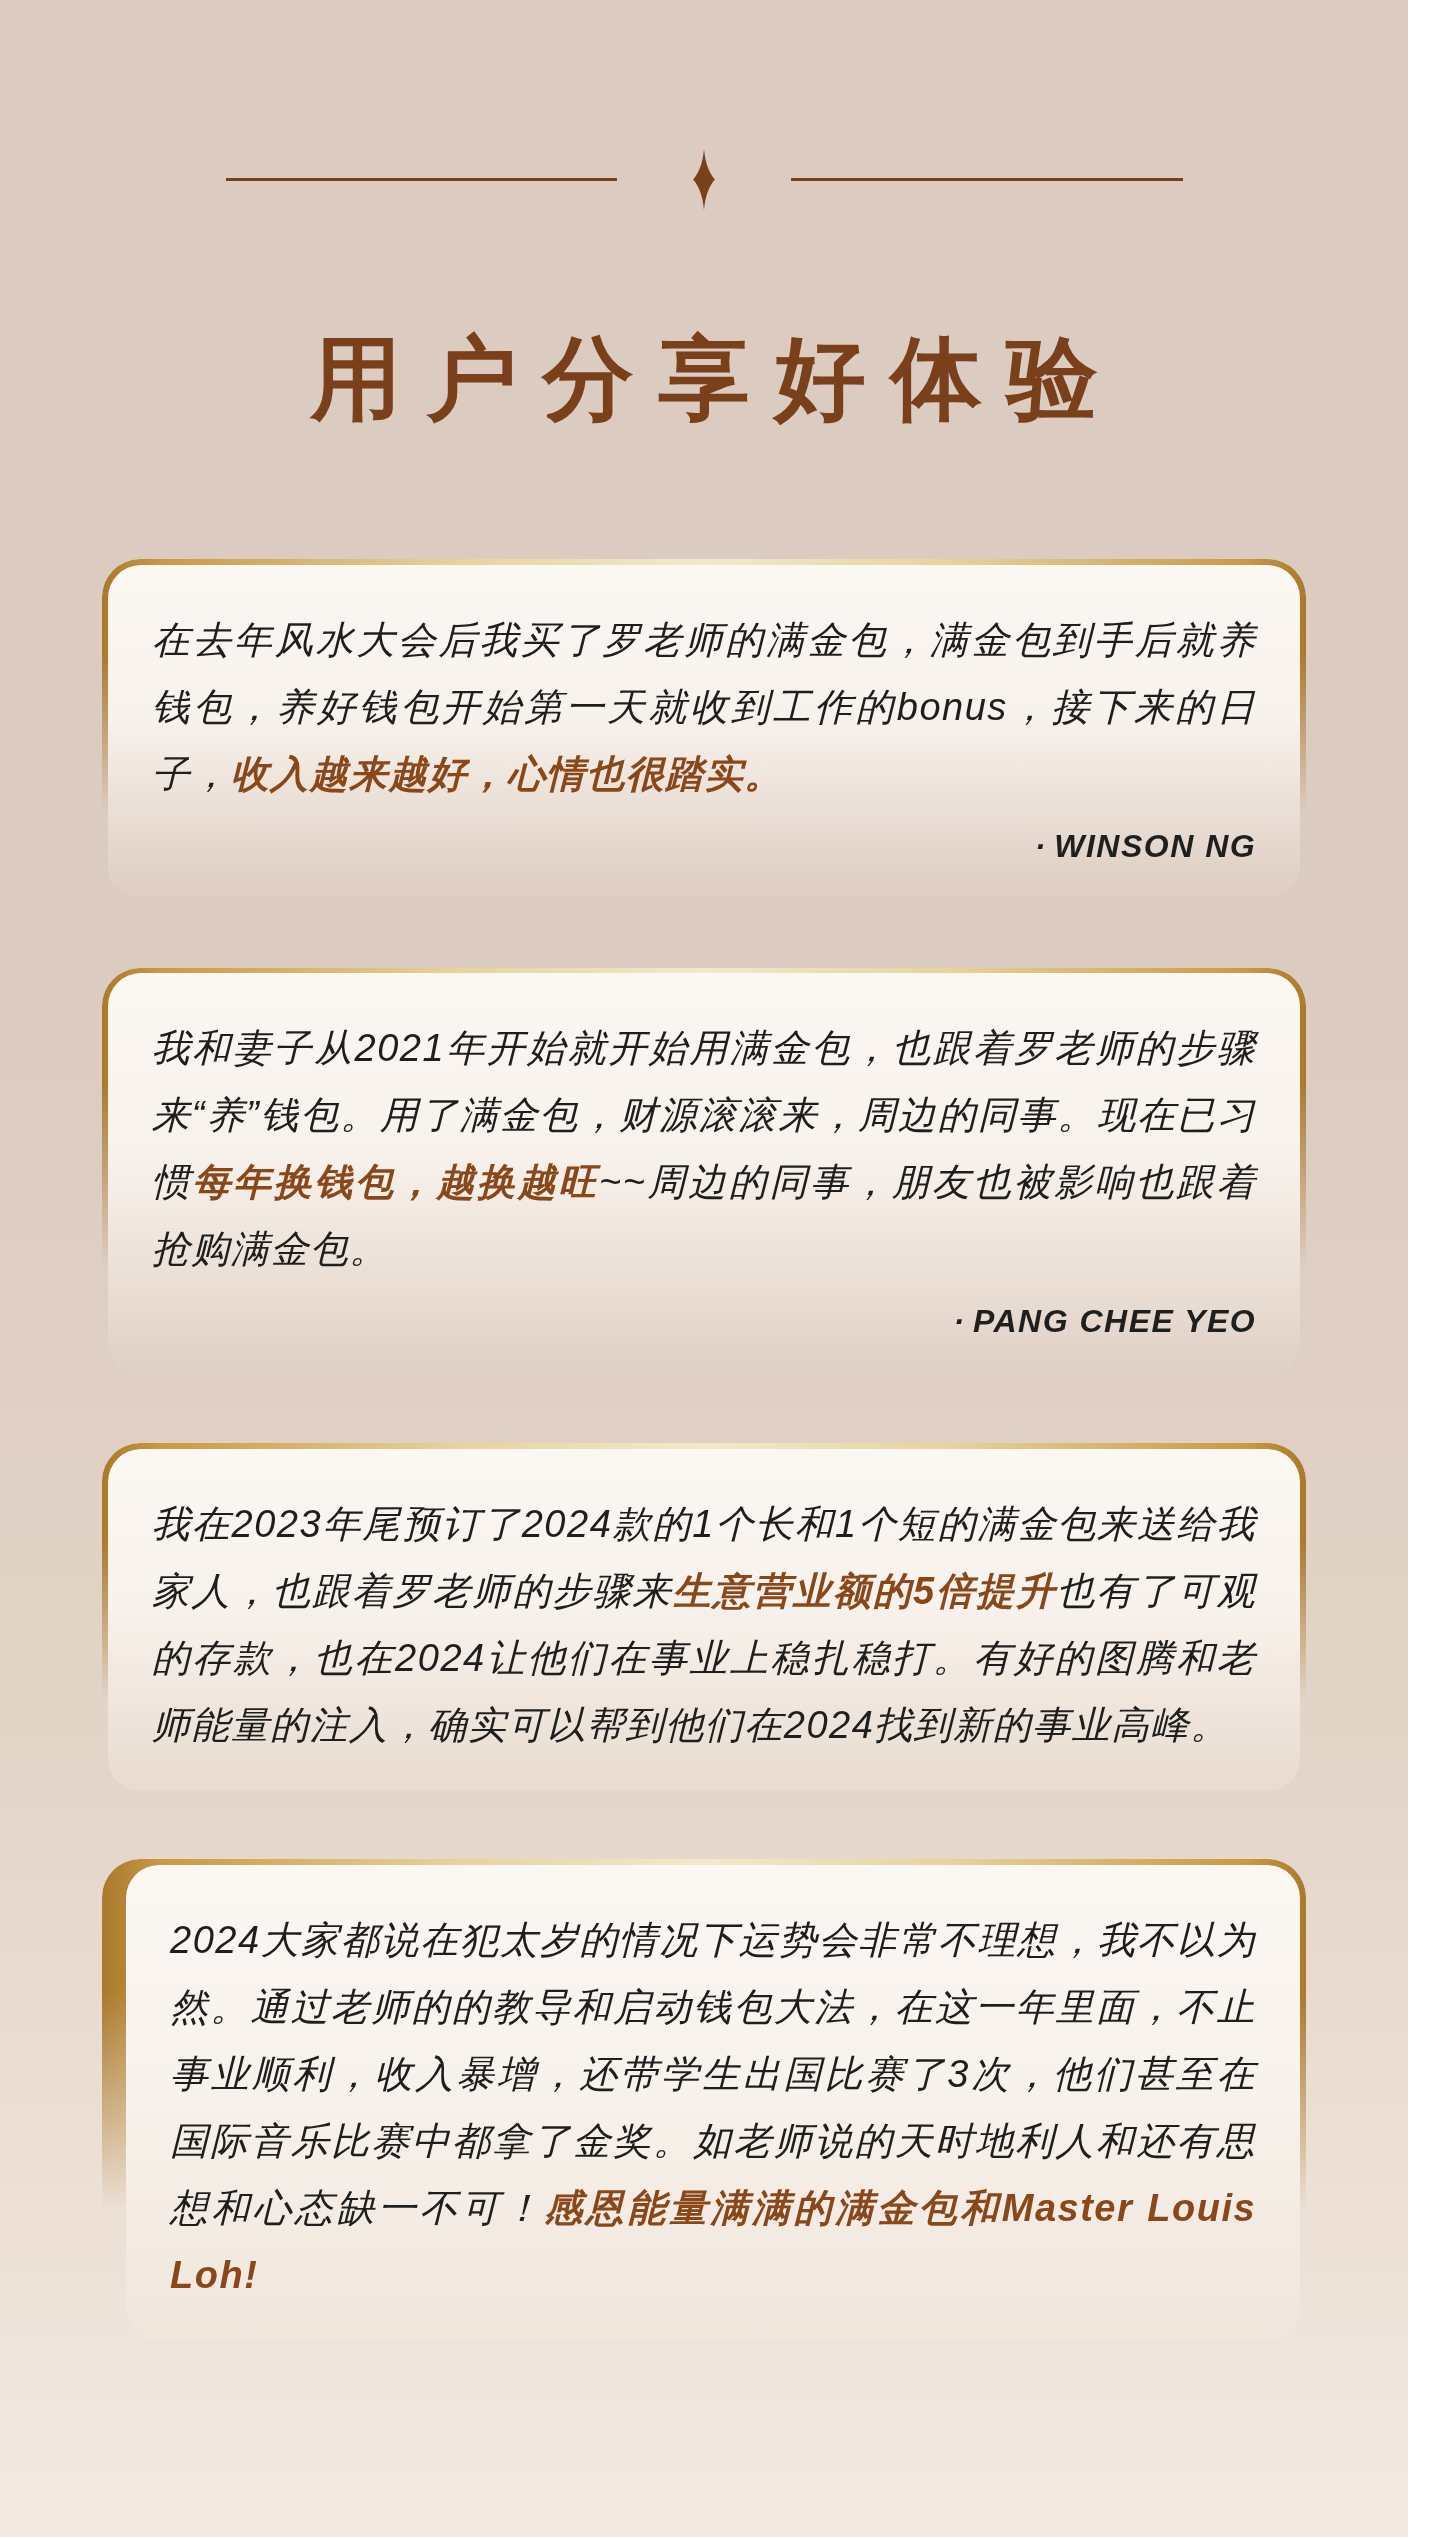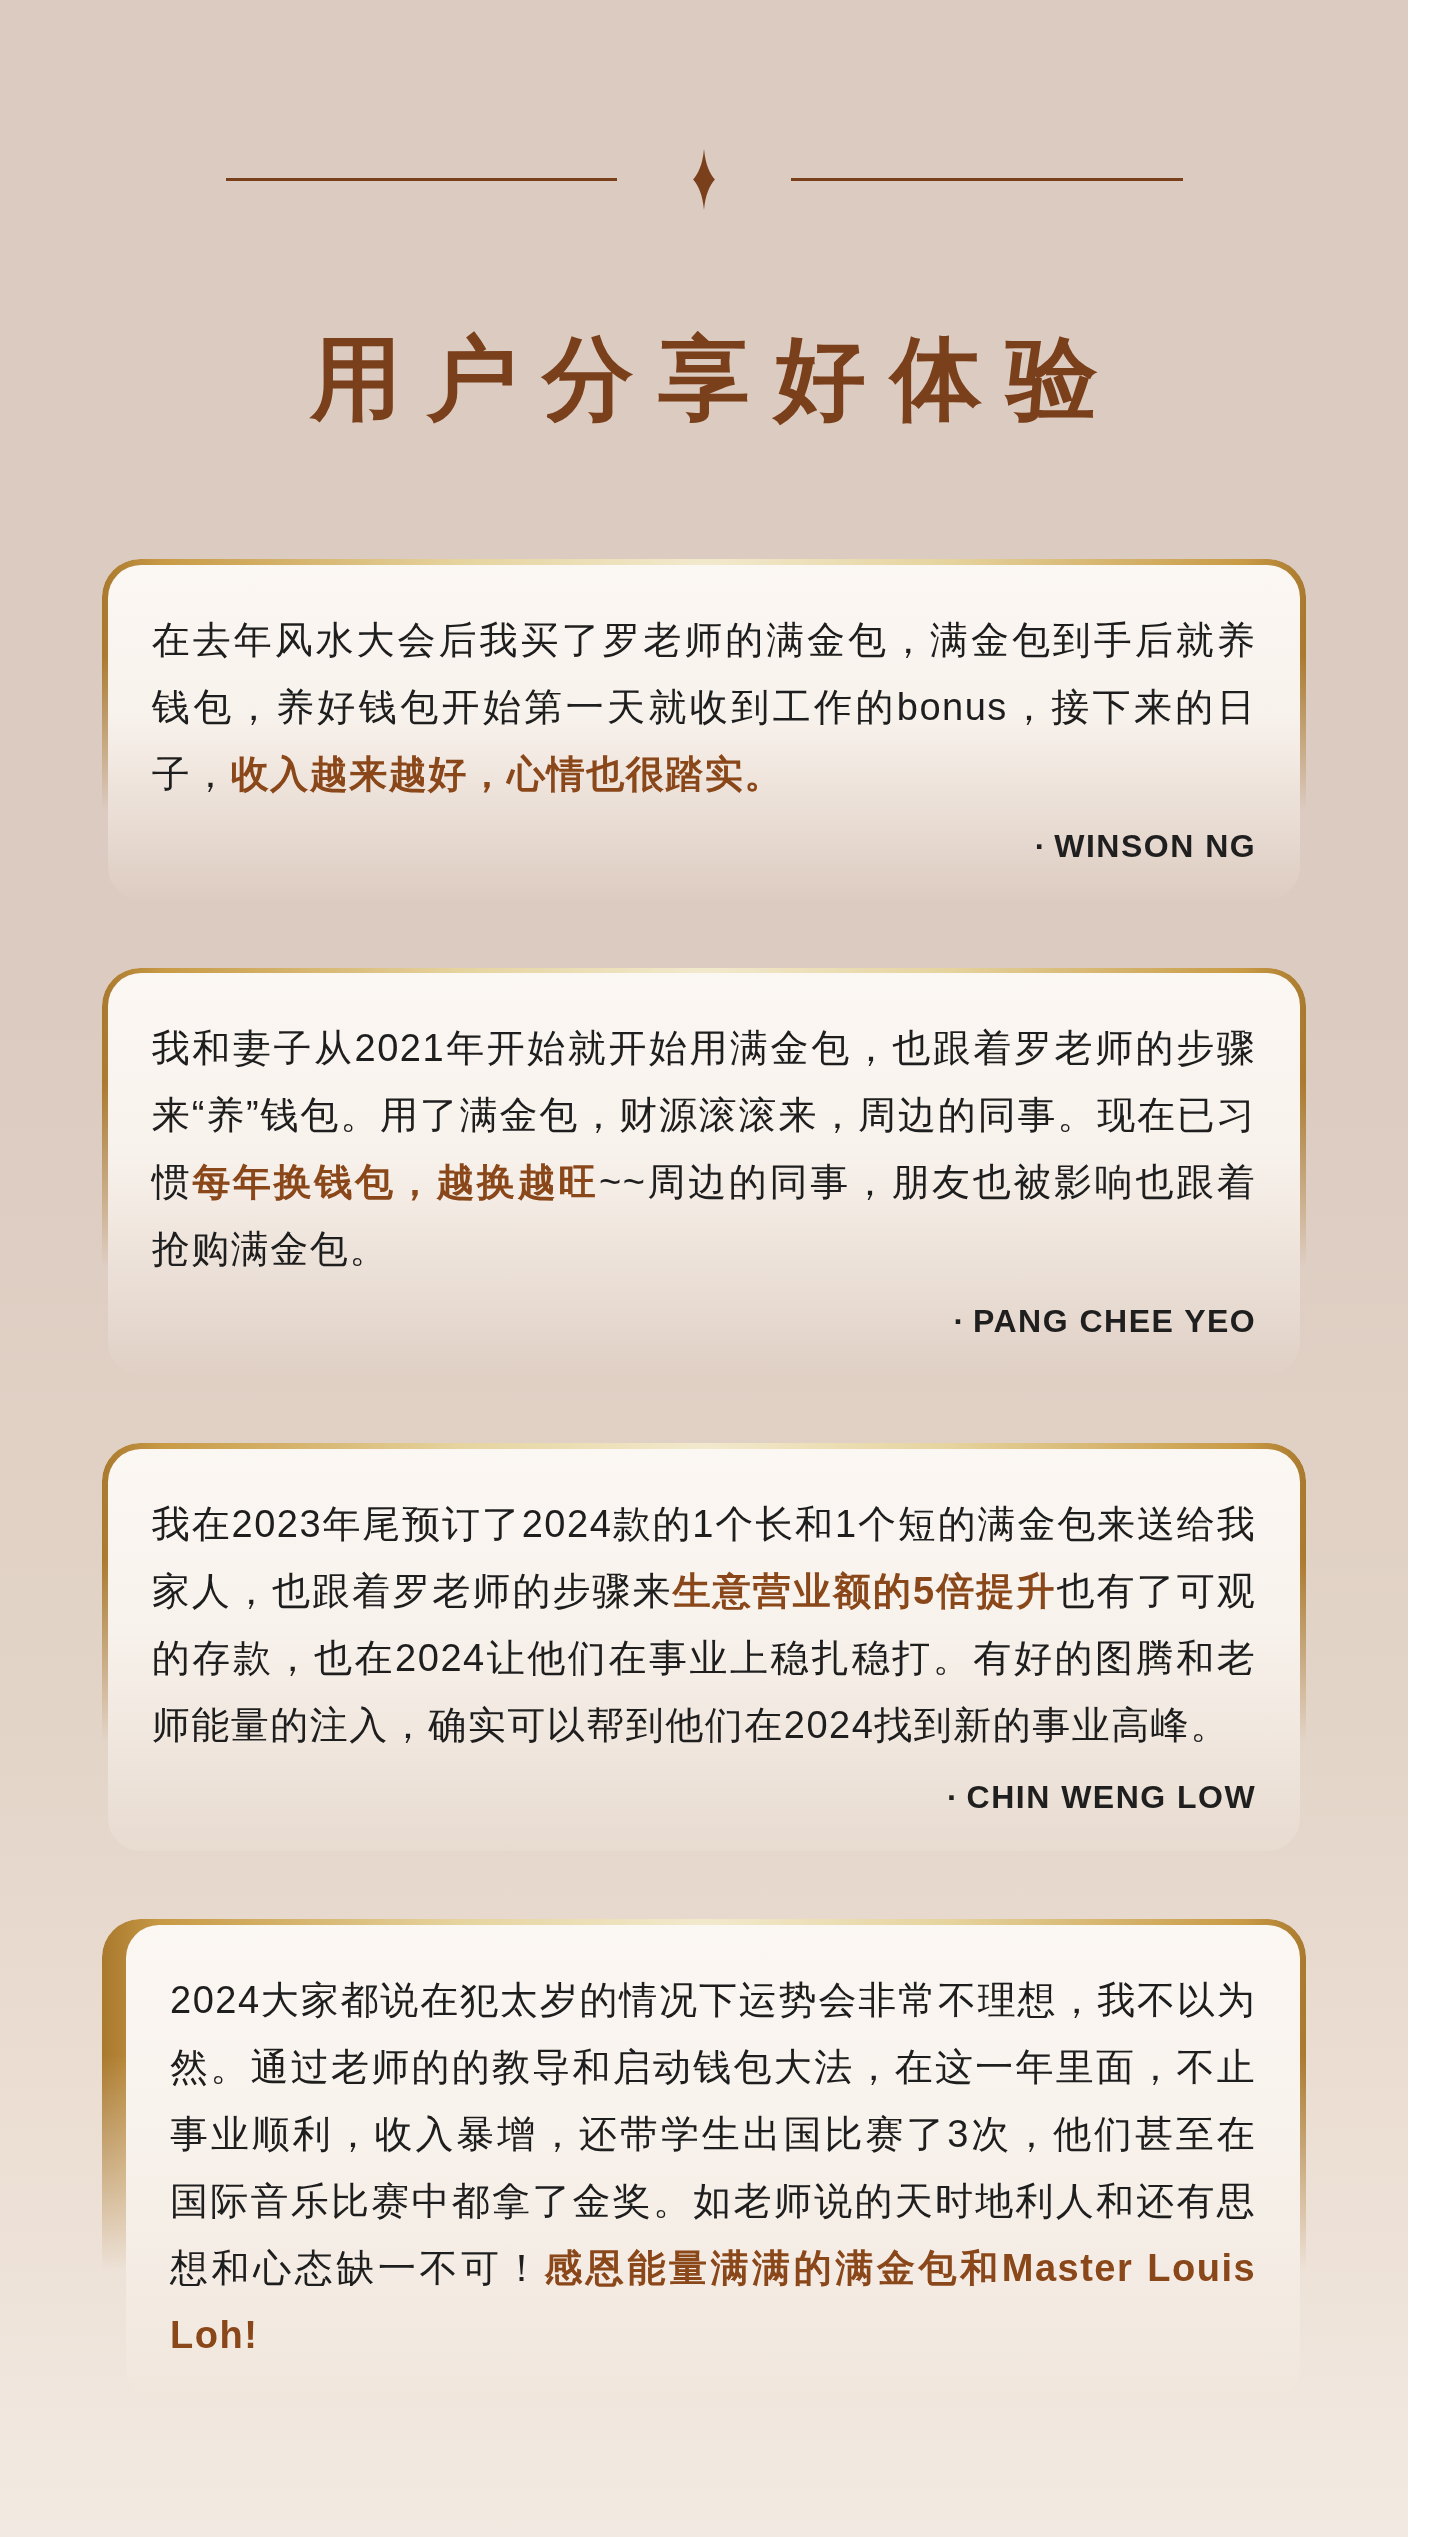--- a/index.html
+++ b/index.html
@@ -58,20 +58,21 @@
 
   
   .cards {
     margin: 128px 102px 0;
   }
   .card {
     position: relative;
     border-radius: 38px;
     padding: 5.8px;
     margin-bottom: 62px;
+    font-style: italic;
   }
   .card:last-child { margin-bottom: 0; padding-left: 24px; }
   
   .card::before {
     content: "";
     position: absolute;
     inset: 0;
     border-radius: 38px;
     background: linear-gradient(90deg,
       #a9792e 0%, #c89a45 5%, #e6d49f 30%, #f2e9cd 50%,
@@ -145,23 +146,20 @@
       <p class="quote"><span class="seg">我和妻子从2021年开始就开始用满金包，也跟着罗老师的步骤来“养”钱包。用了满金包，财源滚滚来，周边的同事。现在已习惯</span><span class="hl">每年换钱包，越换越旺</span><span class="seg">~~周边的同事，朋友也被影响也跟着抢购满金包。</span></p>
       <div class="attribution">
         <span class="bullet">·</span><span class="name">PANG CHEE YEO</span>
       </div>
     </div>
   </section>
 
   <section class="card">
     <div class="card-inner">
       <p class="quote"><span class="seg">我在2023年尾预订了2024款的1个长和1个短的满金包来送给我家人，也跟着罗老师的步骤来</span><span class="hl">生意营业额的5倍提升</span><span class="seg">也有了可观的存款，也在2024让他们在事业上稳扎稳打。有好的图腾和老师能量的注入，确实可以帮到他们在2024找到新的事业高峰。</span></p>
-      <div class="attribution">
-        <span class="bullet">·</span><span class="name">CHIN WENG LOW</span>
-      </div>
     </div>
   </section>
 
   <section class="card">
     <div class="card-inner">
       <p class="quote"><span class="seg">2024大家都说在犯太岁的情况下运势会非常不理想，我不以为然。通过老师的的教导和启动钱包大法，在这一年里面，不止事业顺利，收入暴增，还带学生出国比赛了3次，他们甚至在国际音乐比赛中都拿了金奖。如老师说的天时地利人和还有思想和心态缺一不可！</span><span class="hl">感恩能量满满的满金包和Master Louis Loh!</span></p>
     </div>
   </section>
 </main>
 

